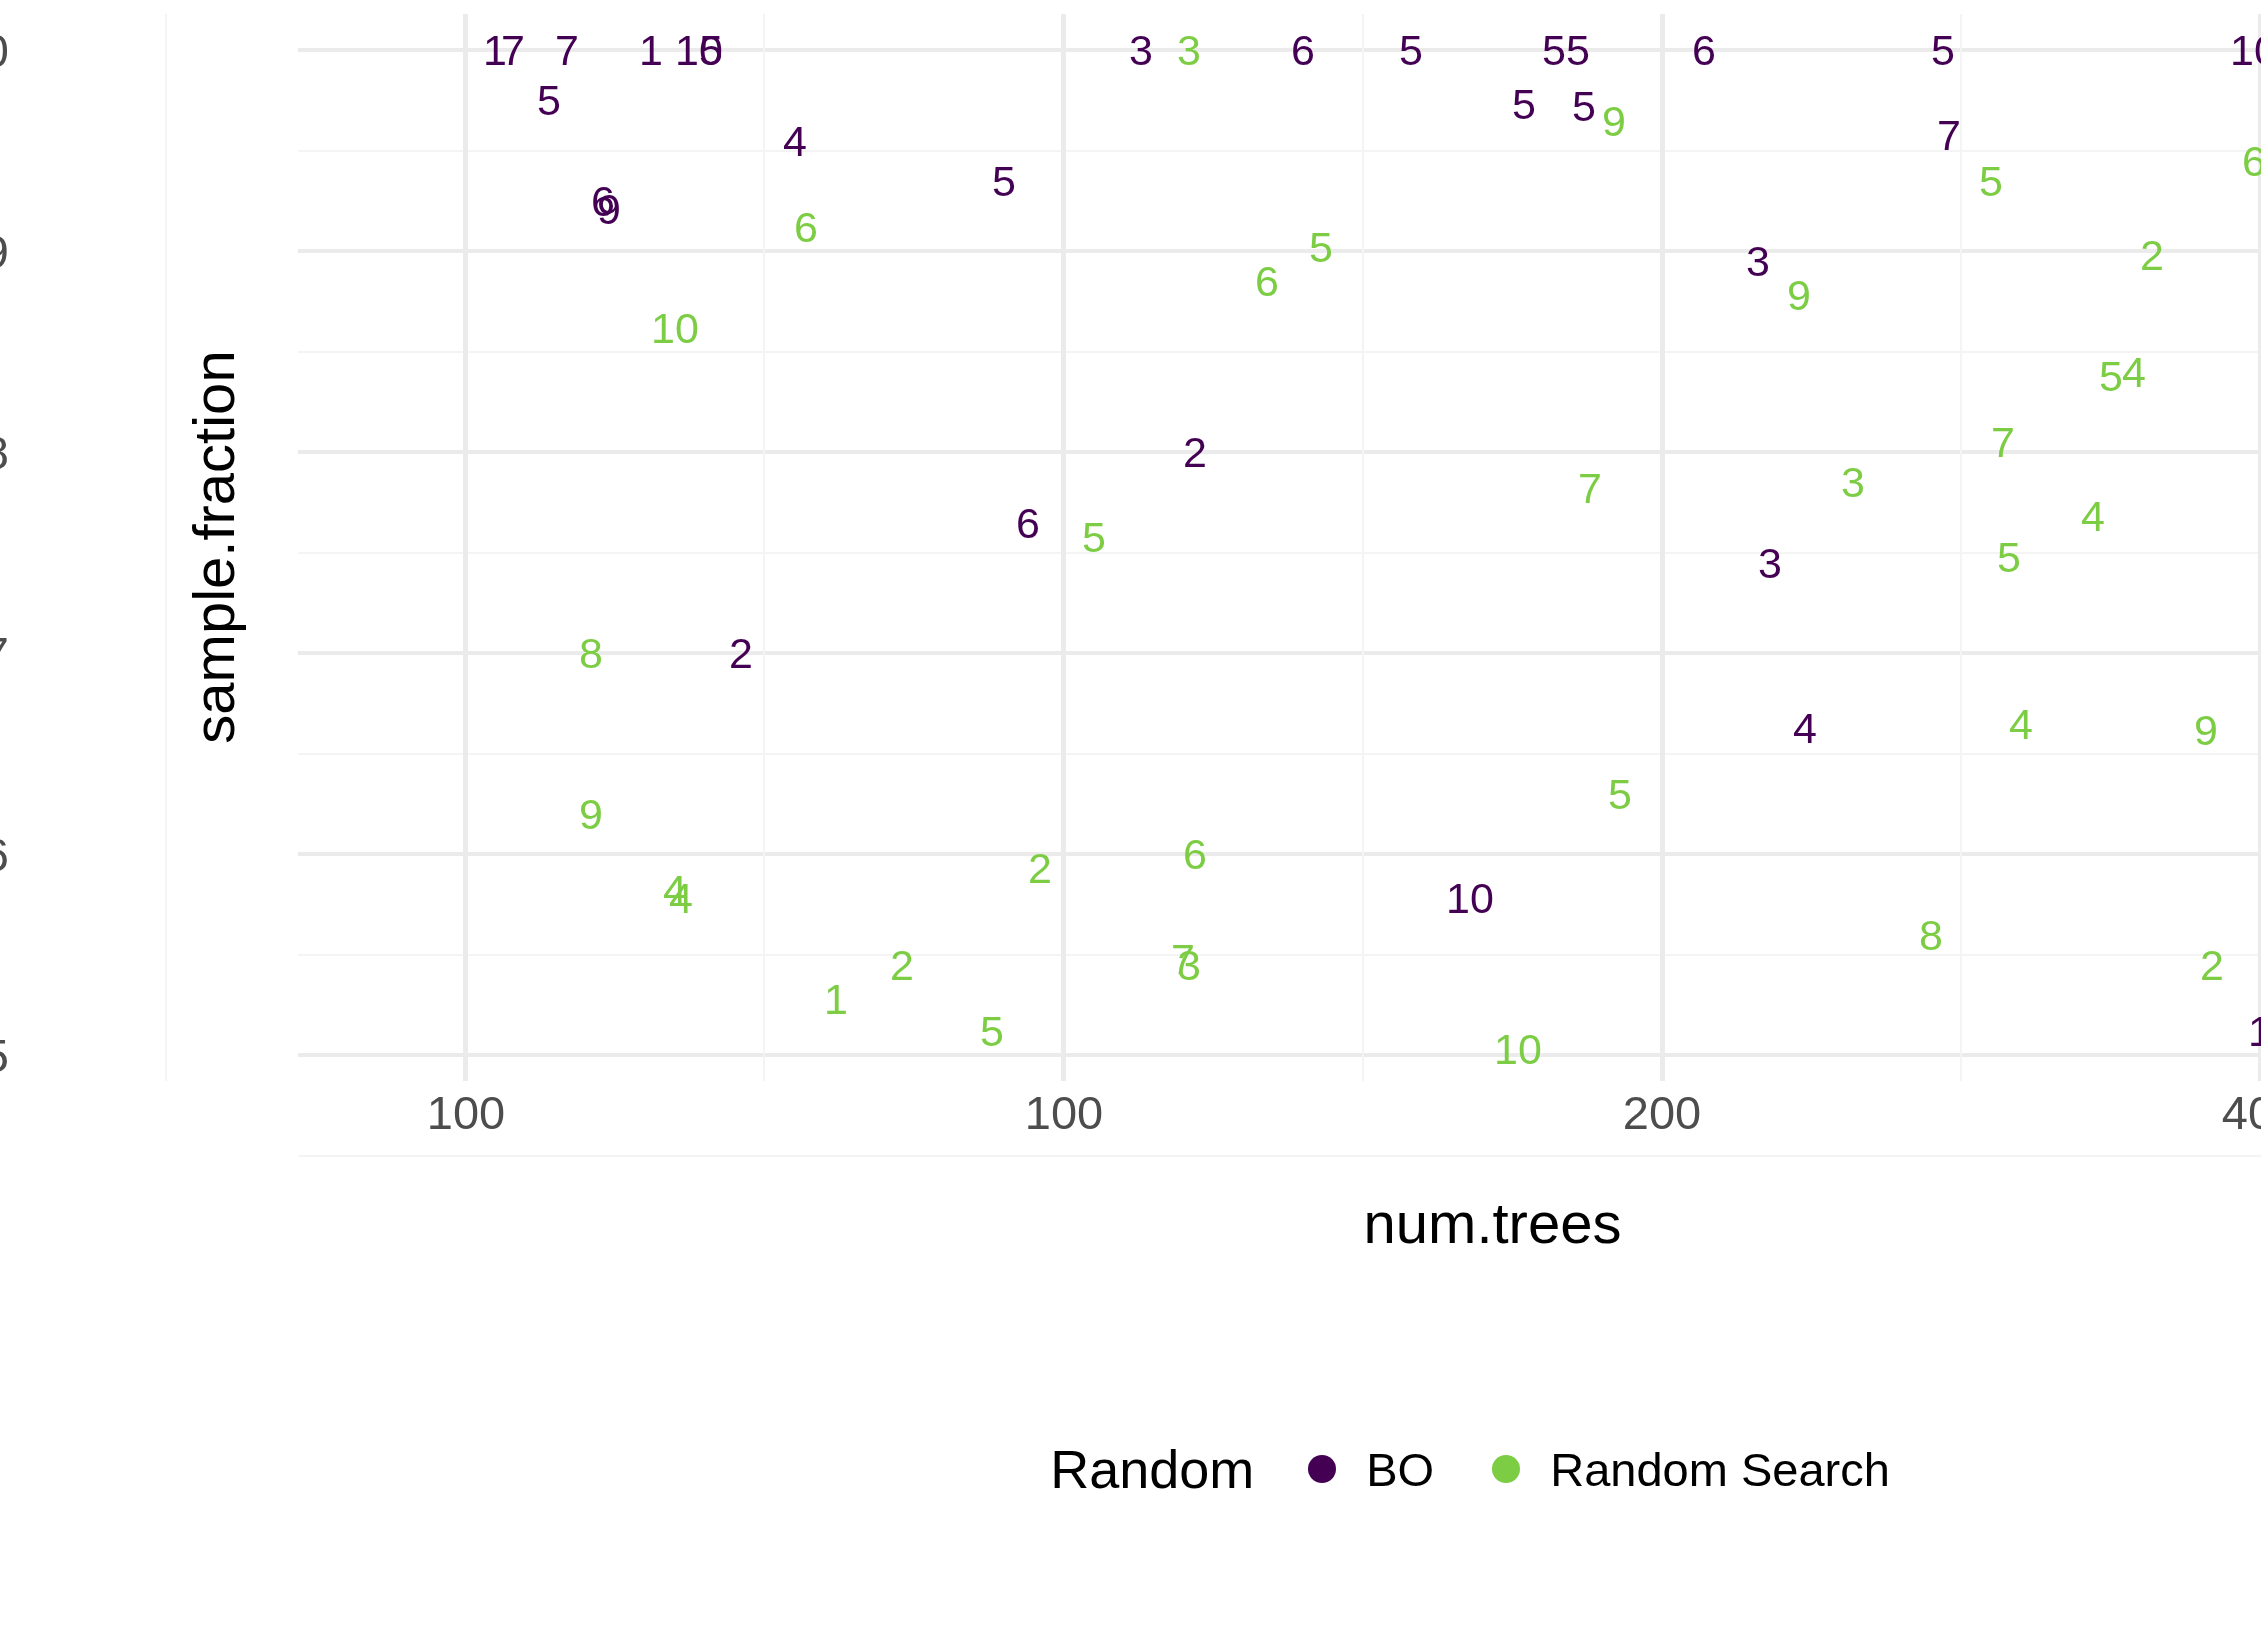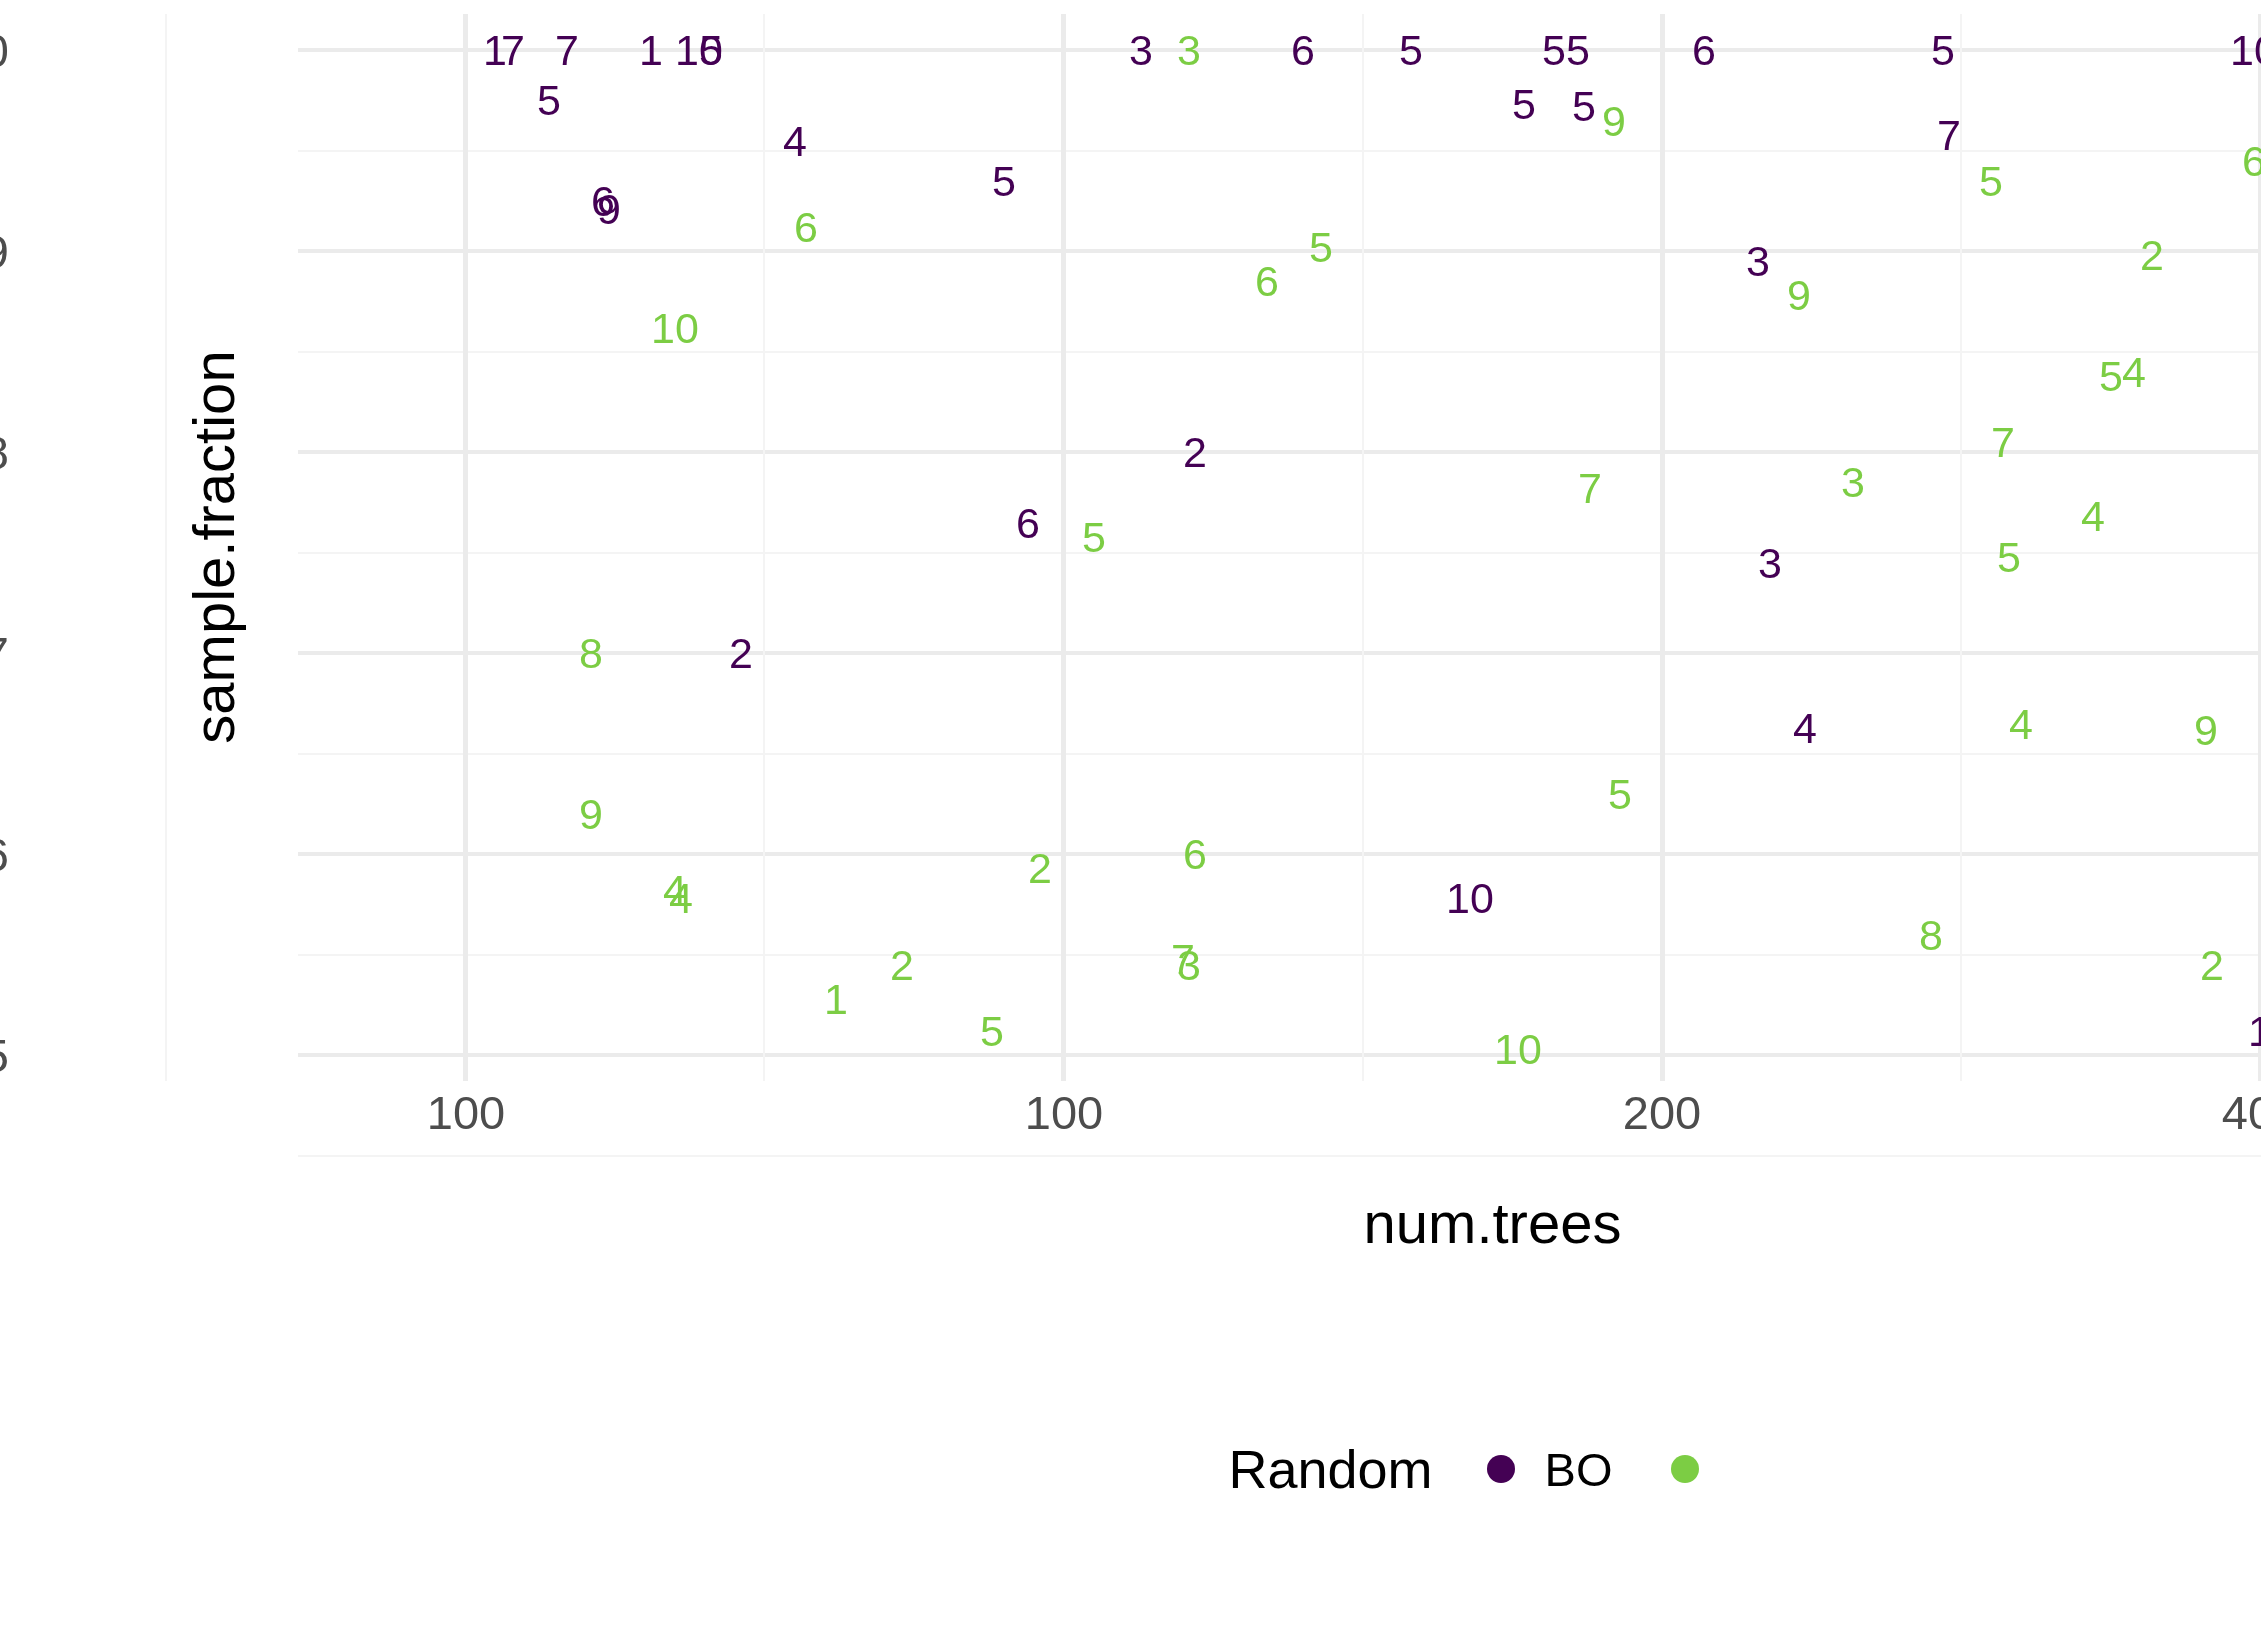--- a/index.html
+++ b/index.html
@@ -164,18 +164,19 @@
         <div class="leg-item">
           <span class="leg-key">
             <span class="leg-dot" style="background: rgb(68, 1, 84);"></span>
           </span>
           <span class="leg-label">BO</span>
         </div>
         <div class="leg-item">
           <span class="leg-key">
             <span class="leg-dot" style="background: rgb(124, 205, 68);"></span>
           </span>
+          <span class="leg-label">Random Search</span>
         </div>
       </div>
   </div>
 
 </div>
 
 
 </body></html>

